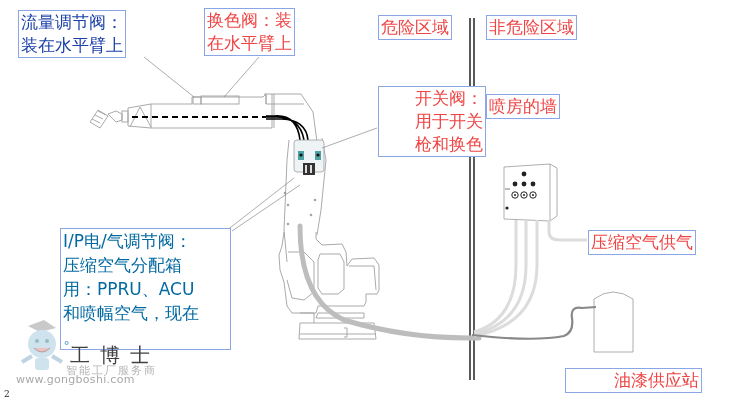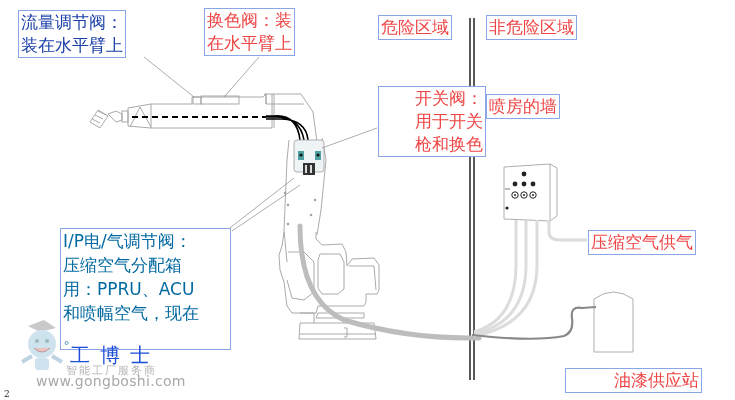--- a/index.html
+++ b/index.html
@@ -8,23 +8,23 @@
   .stage { position:absolute; left:4px; top:0; width:735px; height:305px; }
   svg.art { position:absolute; left:0; top:0; width:735px; height:400px; }
   .label { position:absolute; border:1px solid #8aa6e6; background:#ffffff;
            color:#ef4444; font-size:17px; line-height:23px; padding:0 2px;
            white-space:nowrap; font-family:"DejaVu Serif","Liberation Serif",serif; }
   .label.blue { color:#1a3fa8; }
   .label.ip { color:#0369a1; font-family:"DejaVu Sans","Liberation Sans",sans-serif;
               font-size:17px; line-height:24px; white-space:normal; width:165px; }
   .label .ln { display:block; }
   .wm { position:absolute; color:#b8b8b8; font-family:"DejaVu Sans","Liberation Sans",sans-serif; }
-  .wm-name { left:66px; top:342px; font-size:20px; letter-spacing:10px; color:#1d4ed8; }
+  .wm-name { left:66px; top:342px; font-size:20px; letter-spacing:10px; color:#404040; }
   .wm-sub { left:62px; top:363px; font-size:11px; letter-spacing:2px; color:#b5b5b5; }
-  .wm-url { left:12px; top:373px; font-size:14px; color:#a8a8a8; letter-spacing:0.3px;margin-left:20px; }
+  .wm-url { left:12px; top:373px; font-size:11px; color:#a8a8a8; letter-spacing:0.3px; }
   .corner-mark { position:absolute; left:0; top:389px; font-size:9px; color:#222; }
 </style>
 </head>
 <body>
 
 <div class="stage">
 
 <svg class="art" viewBox="0 0 735 400">
 
   <g>

